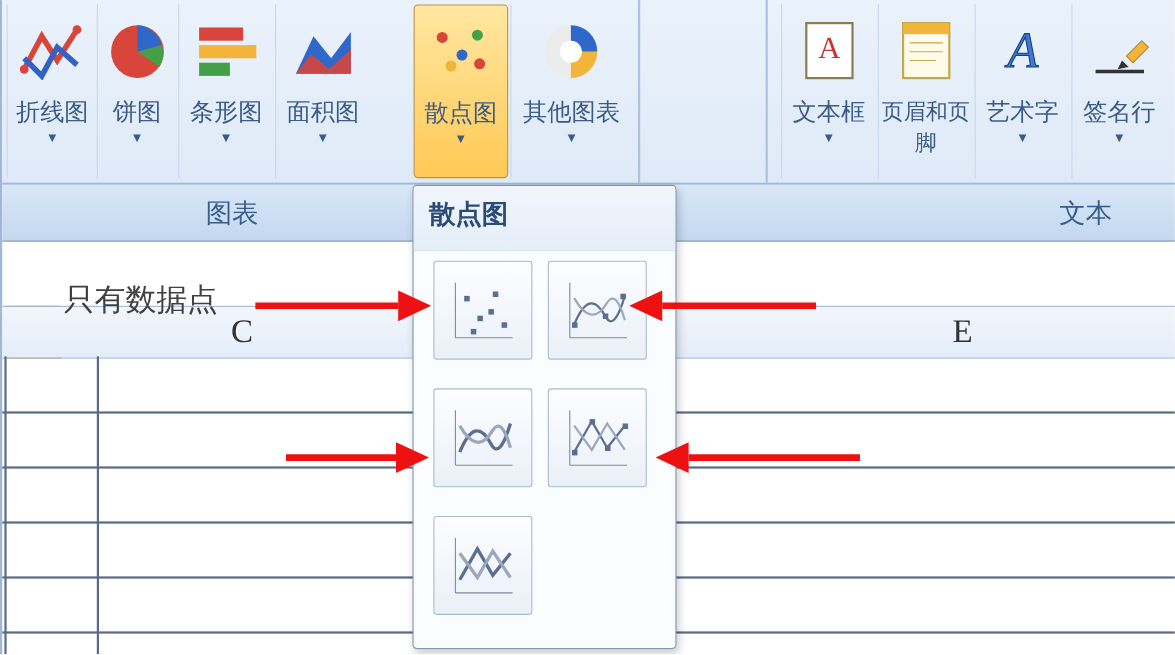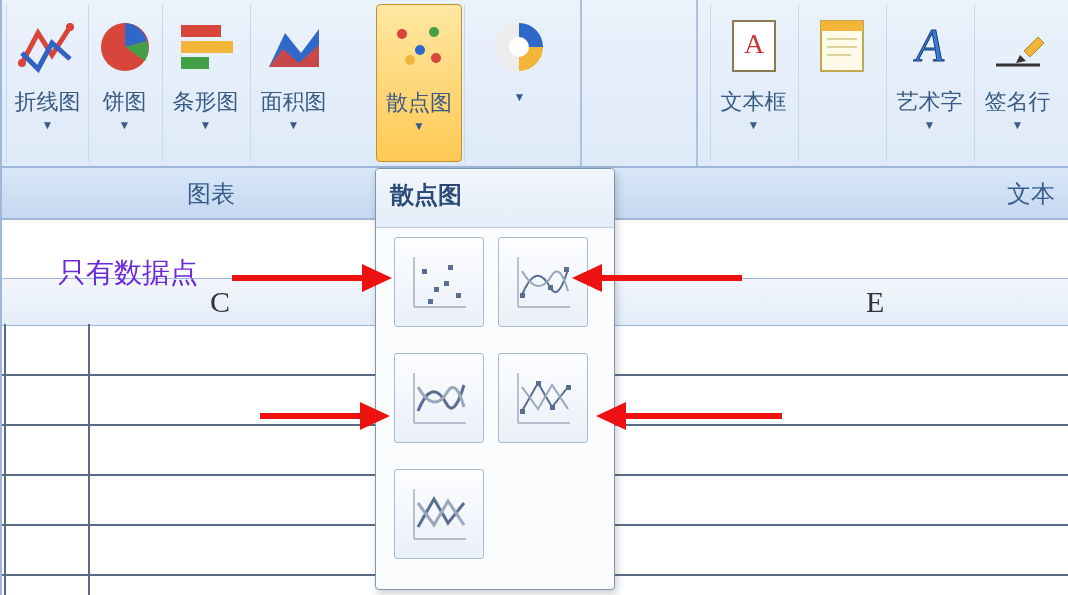--- a/index.html
+++ b/index.html
@@ -37,21 +37,21 @@
   .panel{position:absolute;left:373px;top:168px;width:238px;height:420px;
     background:#fbfcfe;border:1px solid #7e97b7;border-radius:4px;
     box-shadow:2px 4px 8px rgba(0,0,0,.2);}
   .panel .hdr{height:48px;background:linear-gradient(#f2f6fc,#e4edf8);
     border-bottom:1px solid #bfcfe4;border-radius:4px 4px 0 0;
     font-size:24px;color:#2b4a77;padding:10px 0 0 14px;font-weight:bold;}
   .opt{position:absolute;width:88px;height:88px;border:1px solid #a9bacf;border-radius:3px;
     background:linear-gradient(#fdfdff,#eaf0f8);display:flex;align-items:center;justify-content:center;}
 
   
-  .ann{position:absolute;font-size:28px;color:#6d28d9;white-space:nowrap;}
+  .ann{position:absolute;font-size:28px;color:#404040;white-space:nowrap;}
   .arrow{position:absolute;}
 
   svg{display:block;}
 </style>
 </head>
 <body>
 
 <div class="stage">
 
   <div class="ribbon">
@@ -115,20 +115,21 @@
     </div>
     <div class="rbtn" style="left:462px;width:110px">
       <div class="ico">
         <svg width="58" height="54">
             <circle cx="28" cy="28" r="24" fill="#ececec"></circle>
             <path d="M28 28 L28 4 A24 24 0 0 1 52 28 Z" fill="#2f68c9"></path>
             <path d="M28 28 L52 28 A24 24 0 0 1 28 52 Z" fill="#f3b43a"></path>
             <circle cx="28" cy="28" r="10" fill="#fff"></circle>
           </svg>
       </div>
+      <div class="lab">其他图表</div>
       <div class="dd">▼</div>
     </div>
     <div class="grp-sep" style="left:578px"></div>
     <div class="grp-sep" style="left:694px"></div>
     <div class="rbtn" style="left:708px;width:86px">
       <div class="ico">
         <svg width="54" height="58">
             <rect x="6" y="4" width="42" height="50" fill="#fff" stroke="#8a7b52" stroke-width="2"></rect>
             <text x="27" y="36" text-anchor="middle" font-size="28" fill="#c33" font-family="serif">A</text>
           </svg>
@@ -139,20 +140,21 @@
     <div class="rbtn" style="left:796px;width:86px">
       <div class="ico">
         <svg width="50" height="58">
             <rect x="4" y="4" width="42" height="50" fill="#fffbe8" stroke="#c3a94e" stroke-width="2"></rect>
             <rect x="4" y="4" width="42" height="10" fill="#f3b43a"></rect>
             <line x1="10" y1="22" x2="40" y2="22" stroke="#c3a94e"></line>
             <line x1="10" y1="30" x2="40" y2="30" stroke="#c3a94e"></line>
             <line x1="10" y1="38" x2="34" y2="38" stroke="#c3a94e"></line>
           </svg>
       </div>
+      <div class="lab" style="font-size:20px">页眉和页脚</div>
     </div>
     <div class="rbtn" style="left:884px;width:86px">
       <div class="ico">
         <svg width="56" height="58">
             <text x="28" y="44" text-anchor="middle" font-size="46" font-style="italic" font-family="serif" fill="#3b7bd6" stroke="#1a3e78" stroke-width="1">A</text>
           </svg>
       </div>
       <div class="lab">艺术字</div>
       <div class="dd">▼</div>
     </div>
@@ -164,21 +166,21 @@
             <polygon points="30,38 36,44 26,46" fill="#333"></polygon>
           </svg>
       </div>
       <div class="lab">签名行</div>
       <div class="dd">▼</div>
     </div>
   </div>
 
   <div class="grpbar">
     <div class="gl" style="left:185px">图表</div>
-    <div class="gl" style="left:1005px">文本</div>
+    <div class="gl" style="left:961px">文本</div>
   </div>
 
   <div class="selcell"></div>
   <div class="colhdr">
     <div class="c" style="left:208px">C</div>
     <div class="c" style="left:864px">E</div>
   </div>
 
   <div class="grid">
     <div class="row" style="top:0"></div>

